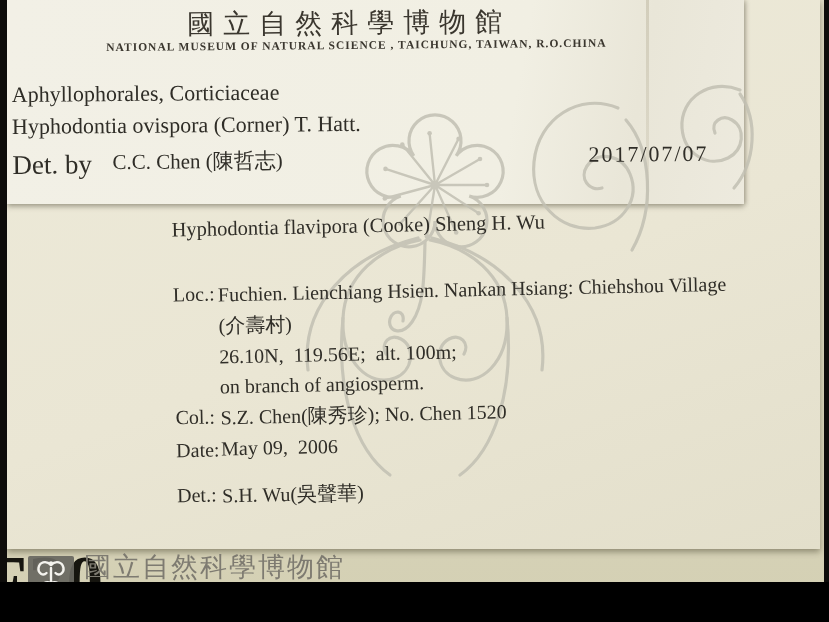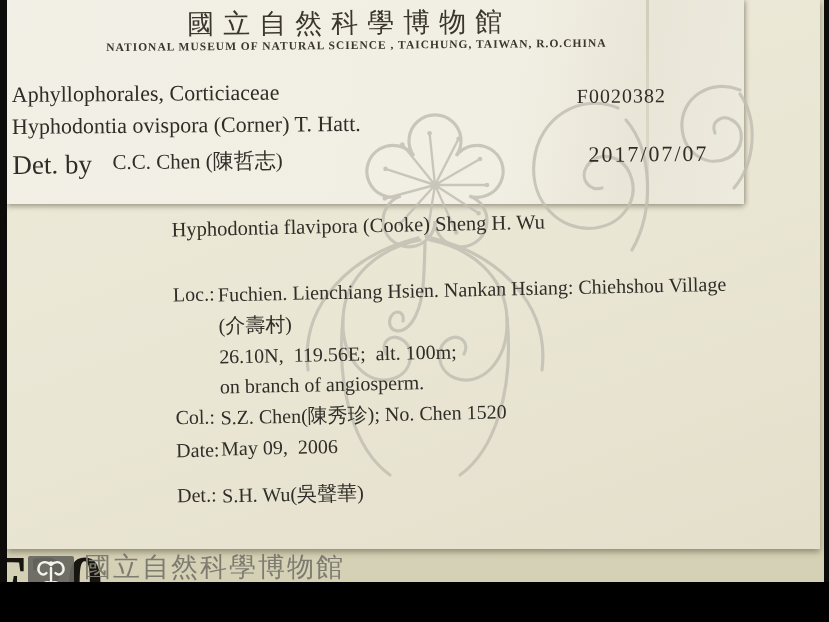--- a/index.html
+++ b/index.html
@@ -124,21 +124,20 @@
     <path d="M278,168 C210,185 160,235 168,300"></path>
     <path d="M292,168 C360,185 410,235 402,300"></path>
     <path d="M203,248 C196,320 215,380 250,405"></path>
     <path d="M367,248 C374,320 355,380 320,405"></path>
   </svg>
 
   <div class="toptext">
     <div class="abs t zh-title">國立自然科學博物館</div>
     <div class="abs t en-sub">NATIONAL MUSEUM OF NATURAL SCIENCE , TAICHUNG, TAIWAN, R.O.CHINA</div>
     <div class="abs t family">Aphyllophorales, Corticiaceae</div>
-    <div class="abs t acc">F0020382</div>
     <div class="abs t sp1">Hyphodontia ovispora (Corner) T. Hatt.</div>
     <div class="abs t detby">Det. by</div>
     <div class="abs t detname">C.C. Chen (陳哲志)</div>
     <div class="abs t detdate">2017/07/07</div>
   </div>
 
   <div class="bottext">
     <div class="abs t sp2">Hyphodontia flavipora (Cooke) Sheng H. Wu</div>
     <div class="abs t loclab">Loc.:</div>
     <div class="abs loclines">

